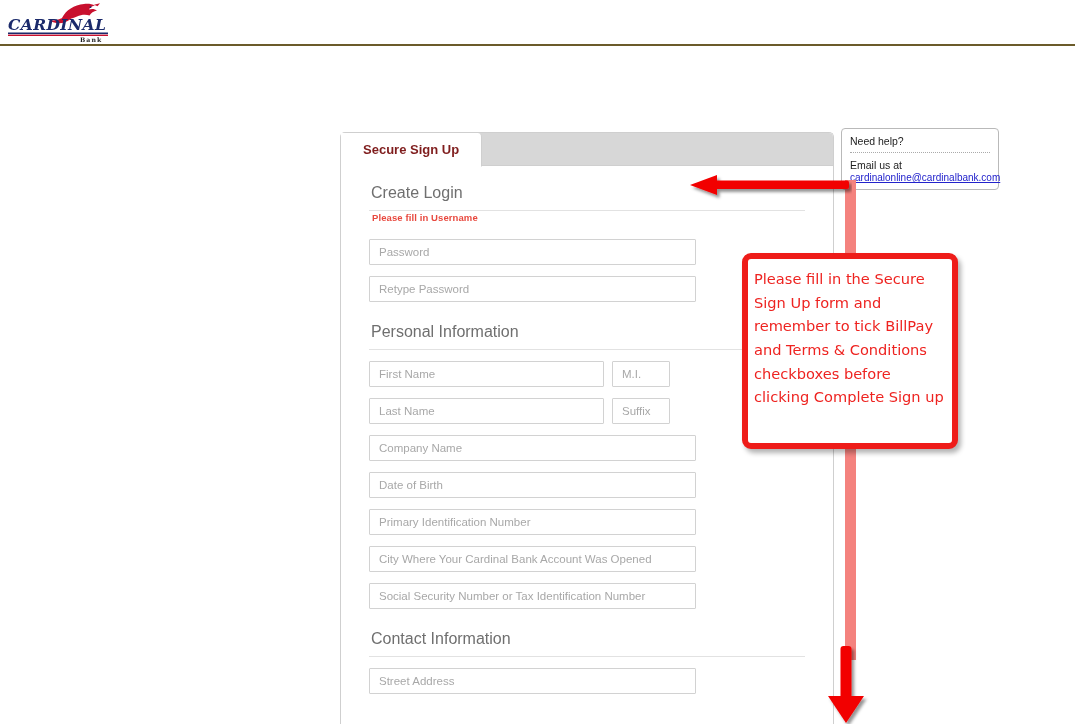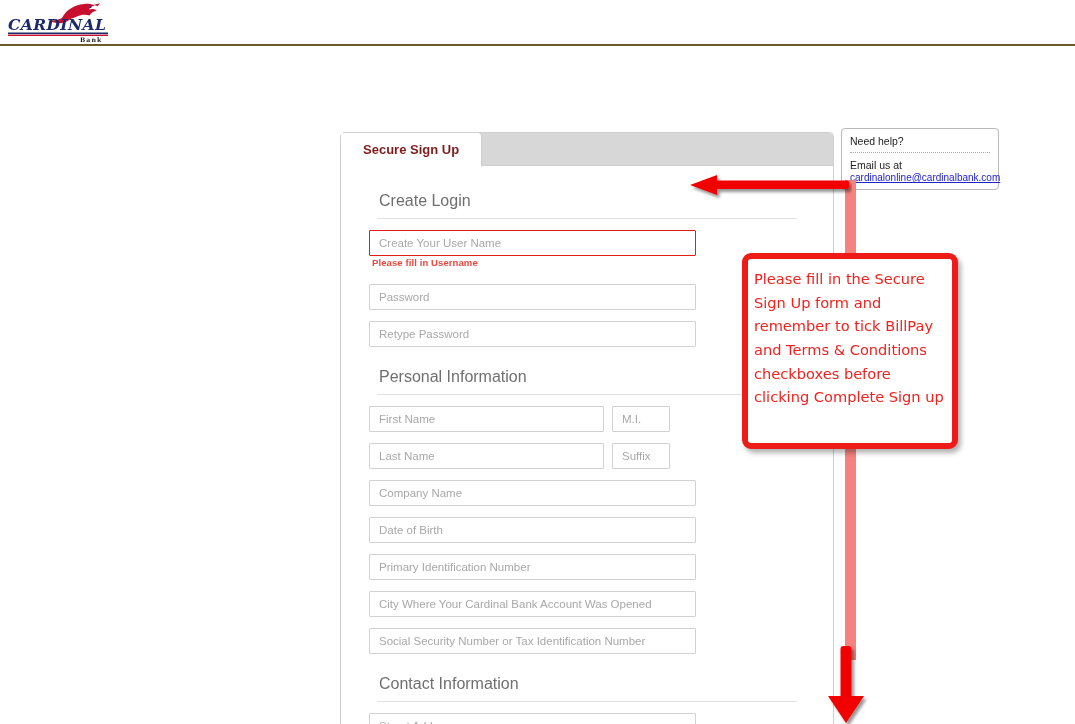--- a/index.html
+++ b/index.html
@@ -90,21 +90,21 @@
 
   #form-area {
     padding: 18px 28px 0 28px;
   }
 
   .section-heading {
     font-size: 16px;
     color: #6f6f6f;
     font-weight: normal;
     padding: 0 0 8px 2px;
-    margin: 8px;
+    margin: 0;
     border-bottom: 1px solid #e2e2e2;
   }
   .section-gap-top { margin-top: 21px; }
 
   .field-row {
     display: flex;
     gap: 8px;
     margin-top: 11px;
   }
   .txt-field {
@@ -259,23 +259,20 @@
   </div>
 
   <div id="signup-panel">
 
     <div id="tab-strip">
       <div id="tab-secure-signup">Secure Sign Up</div>
     </div>
 
     <div id="form-area">
         <div class="section-heading">Create Login</div>
-        <div class="field-row">
-          <div class="txt-field full error">Create Your User Name</div>
-        </div>
         <div class="error-msg">Please fill in Username</div>
         <div class="field-row">
           <div class="txt-field full">Password</div>
         </div>
         <div class="field-row">
           <div class="txt-field full">Retype Password</div>
         </div>
         <div class="section-heading section-gap-top">Personal Information</div>
         <div class="field-row">
           <div class="txt-field wide">First Name</div>

